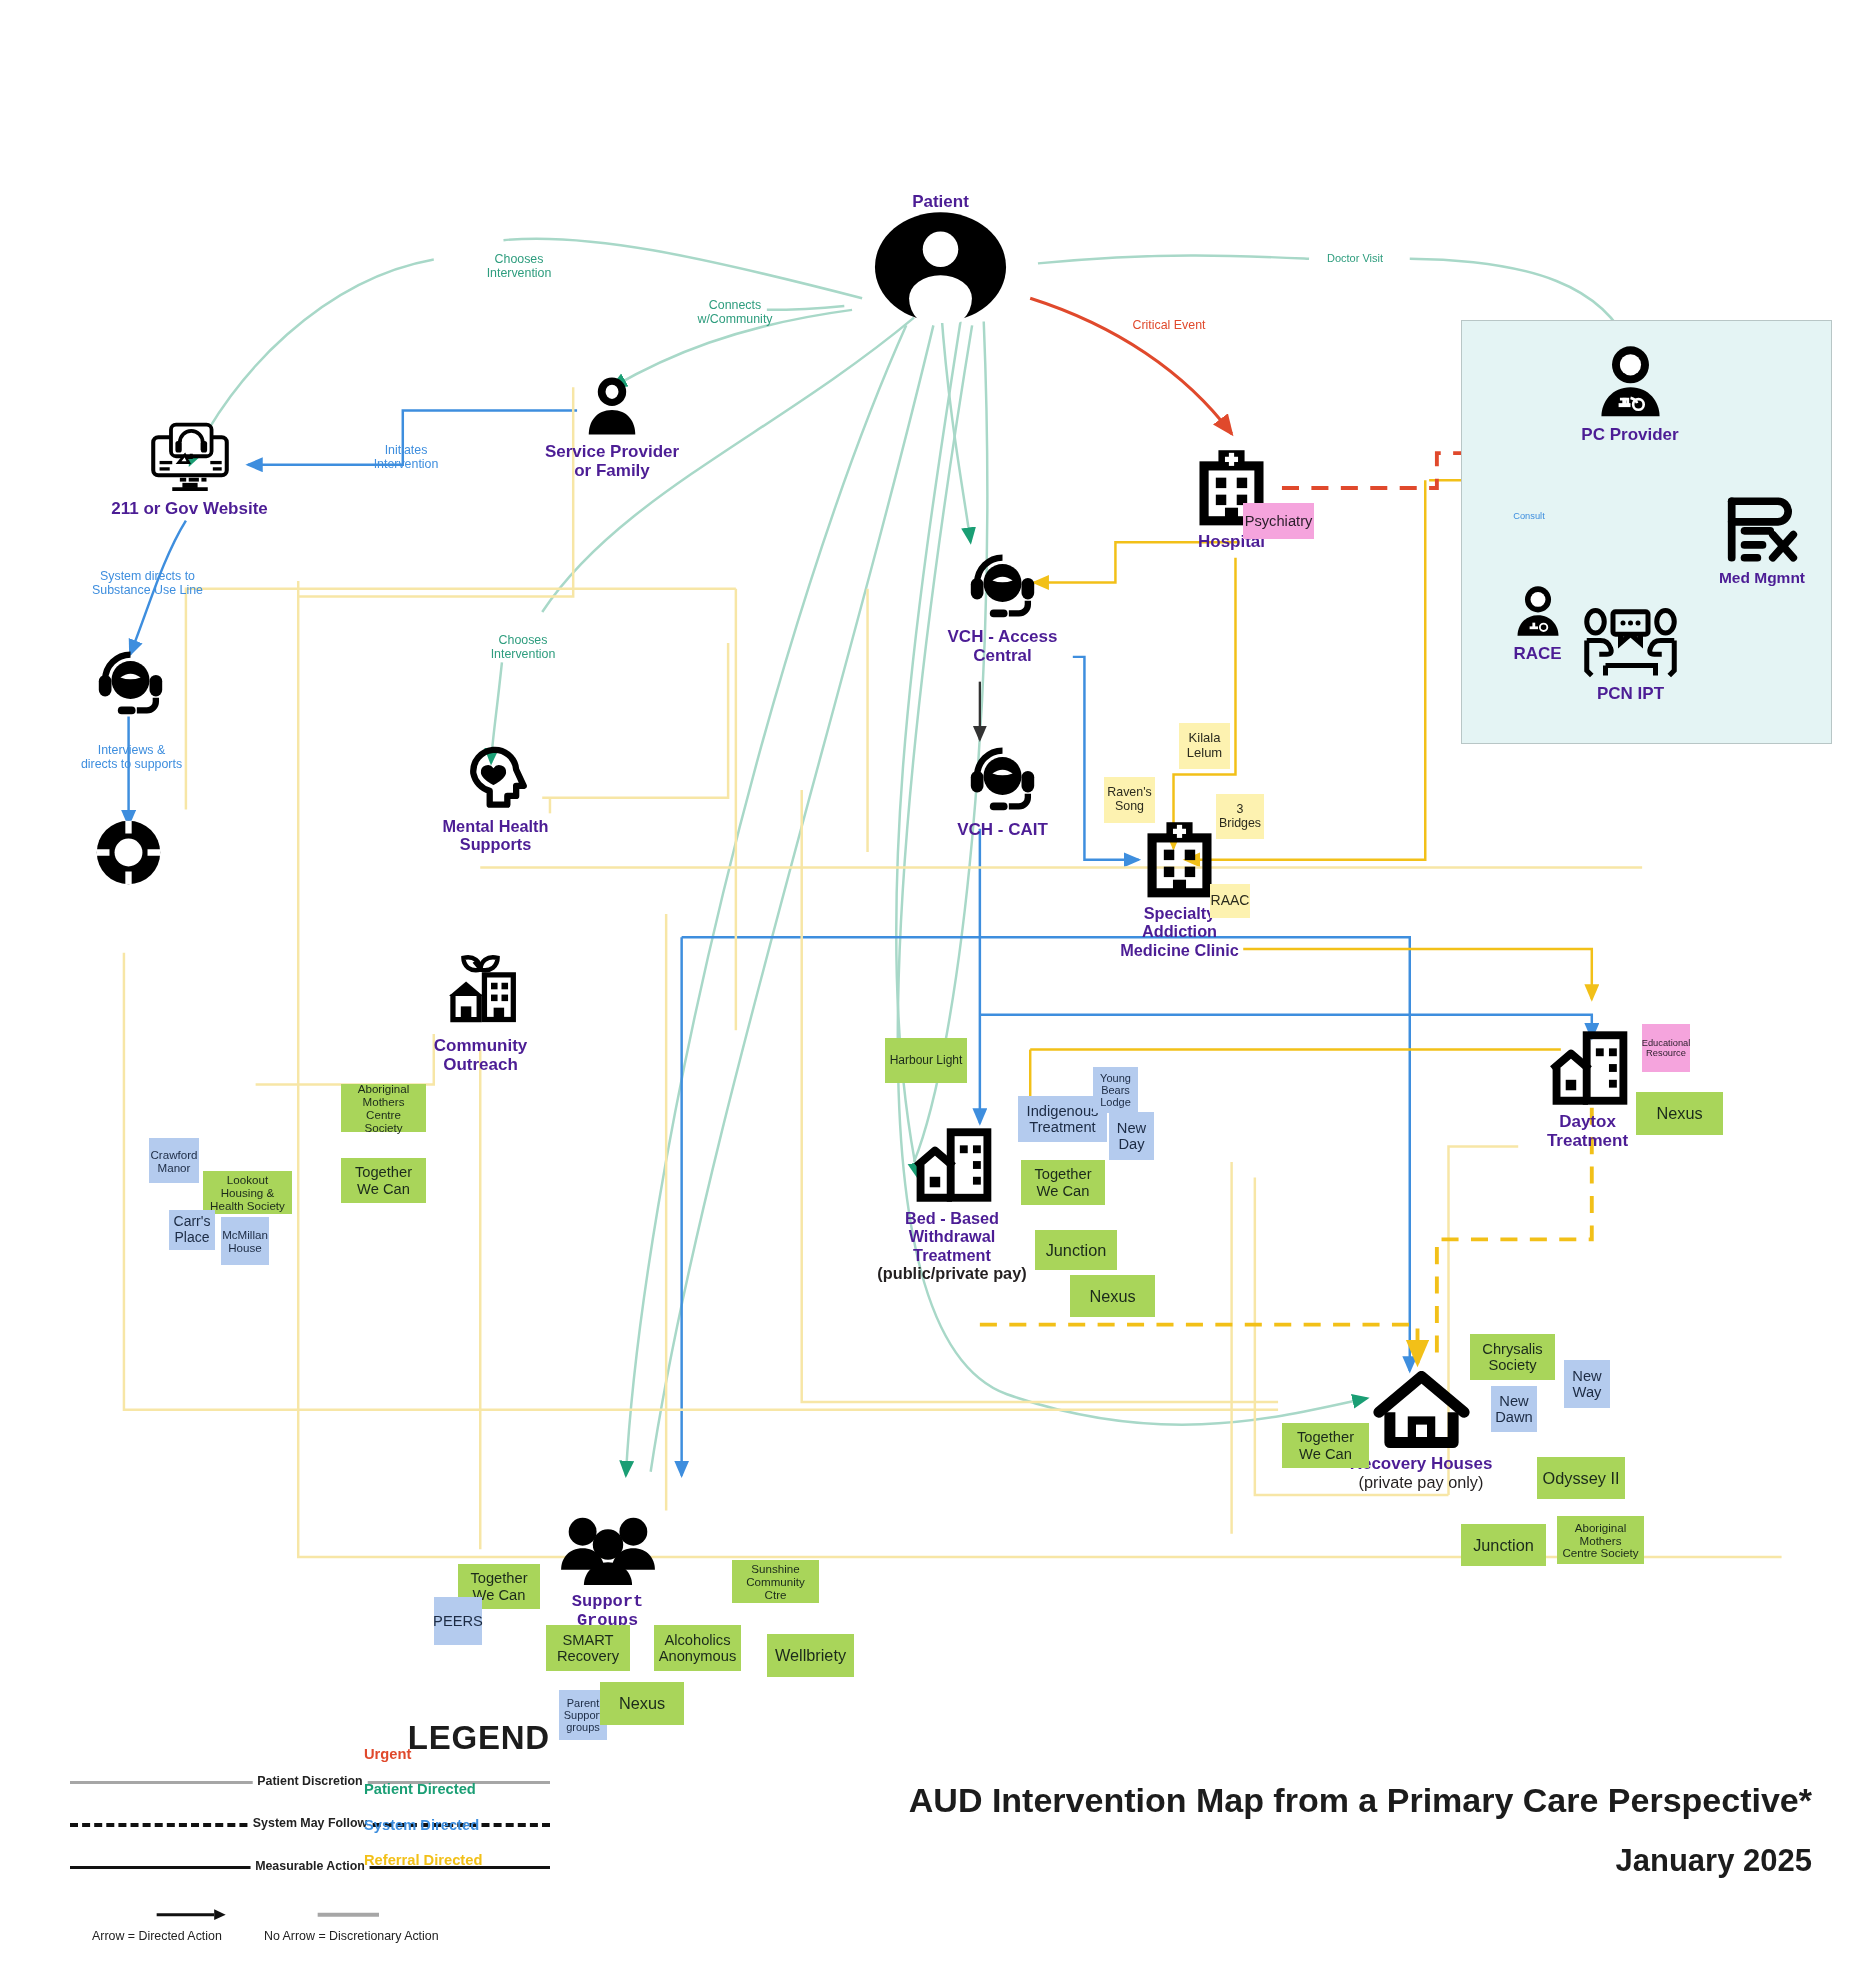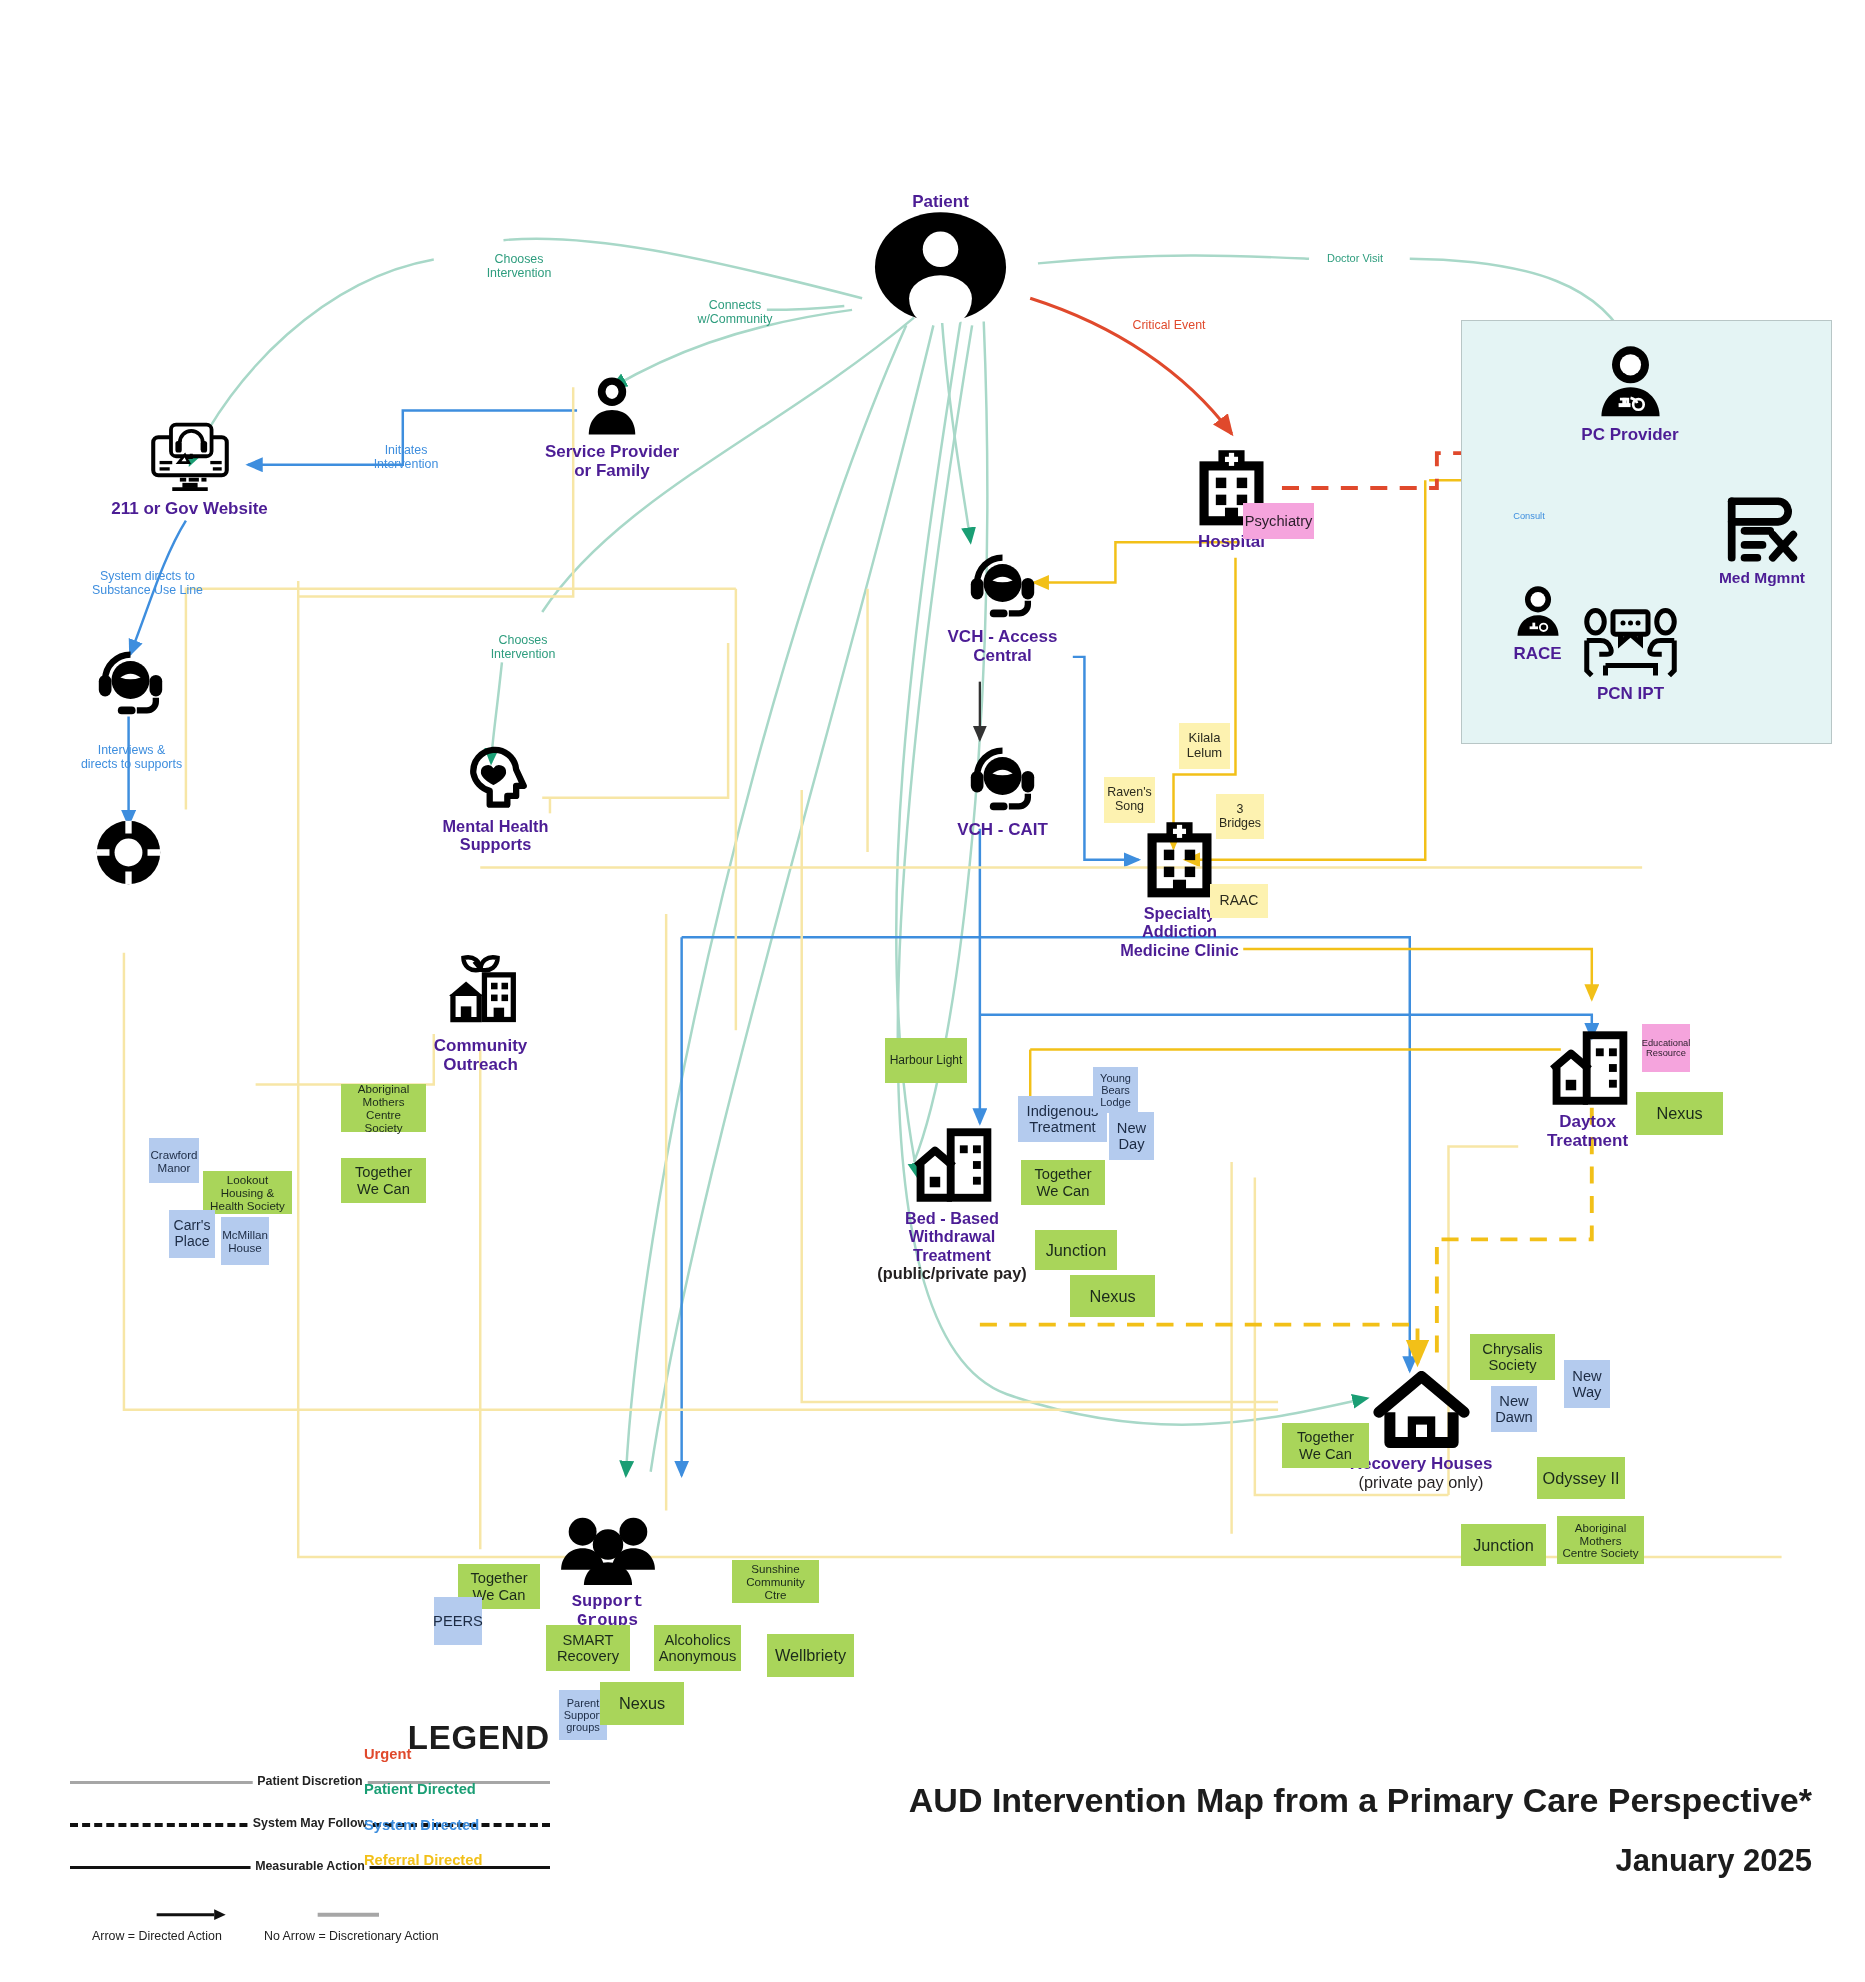--- a/index.html
+++ b/index.html
@@ -451,27 +451,27 @@
   </div>
 
   <div class="tag pink" style="left:1243px;top:503px;width:71px;height:36px;font-size:14.7px;text-align:right;">Psychiatry</div>
 
   <div class="tag yellow" style="left:1179px;top:723px;width:51px;height:46px;font-size:13px;">Kilala
 Lelum</div>
   <div class="tag yellow" style="left:1104px;top:777px;width:51px;height:46px;font-size:12.4px;">Raven's
 Song</div>
   <div class="tag yellow" style="left:1216px;top:794px;width:48px;height:45px;font-size:12.4px;">3
 Bridges</div>
-  <div class="tag yellow" style="left:1210px;top:884px;width:58px;height:34px;font-size:14px;">RAAC</div>
+  <div class="tag yellow" style="left:1210px;top:884px;width:40px;height:34px;font-size:14px;">RAAC</div>
 
   <div class="tag blue" style="left:149px;top:1138px;width:50px;height:45px;font-size:11.6px;">Crawford
 Manor</div>
   <div class="tag green" style="left:203px;top:1171px;width:89px;height:43px;font-size:11.6px;">Lookout Housing
 &amp; Health Society</div>
-  <div class="tag blue" style="left:169px;top:1210px;width:46px;height:48px;font-size:14px;">Carr's
+  <div class="tag blue" style="left:169px;top:1210px;width:46px;height:40px;font-size:14px;">Carr's
 Place</div>
   <div class="tag blue" style="left:221px;top:1217px;width:48px;height:48px;font-size:11.6px;">McMillan
 House</div>
 
   <div class="tag green" style="left:341px;top:1084px;width:85px;height:48px;font-size:11.6px;">Aboriginal
 Mothers Centre
 Society</div>
   <div class="tag green" style="left:341px;top:1158px;width:85px;height:45px;font-size:14.7px;">Together
 We Can</div>
 

